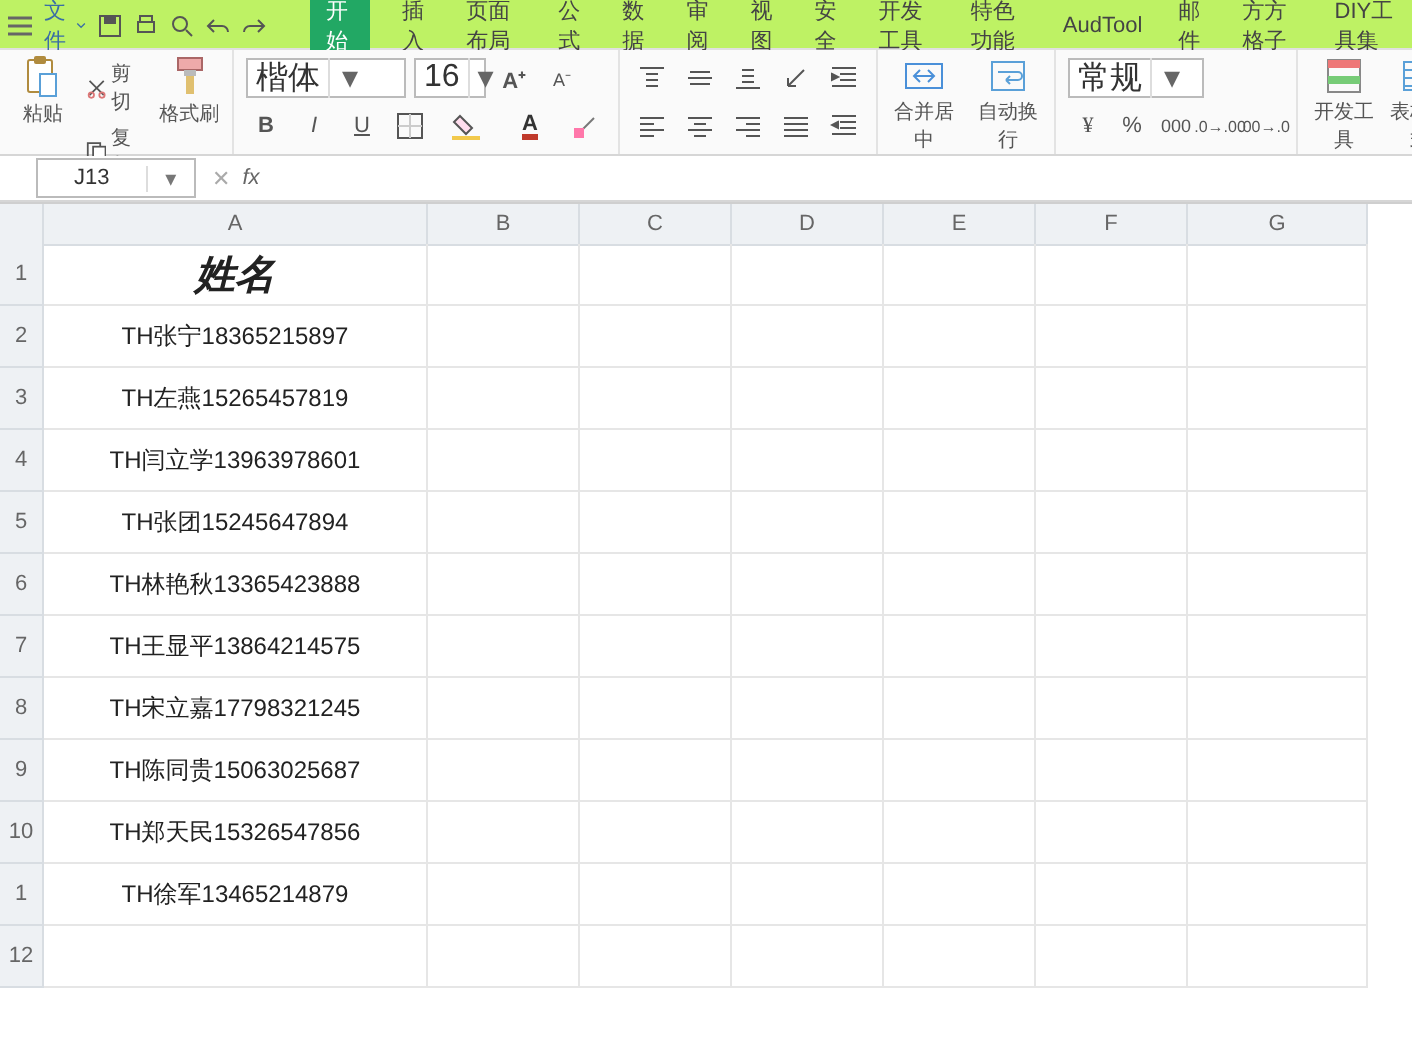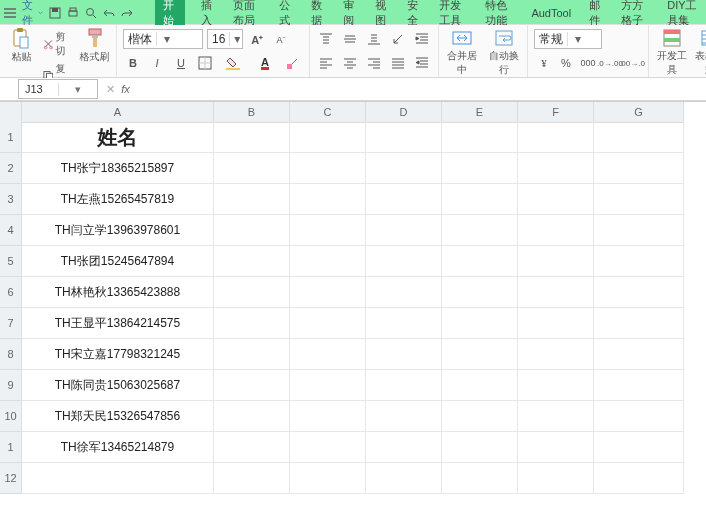--- a/index.html
+++ b/index.html
@@ -22,21 +22,21 @@
   
   .menubar {
     display: flex;
     align-items: center;
     height: 22px;
     padding: 2px 4px 0 4px;
     border-bottom: 1px solid #e0e0e0;
     gap: 14px;
     font-size: 11px;
     color: #444;
-    background: #86efac;
+    background: #bef264;
   }
   .menubar .qat {
     display: flex;
     align-items: center;
     gap: 6px;
     margin-right: 8px;
   }
   .qat-icon svg { display: block; }
   .menubar .file {
     display: flex; align-items: center; gap: 2px;
@@ -88,21 +88,21 @@
     display: flex; align-items: center; gap: 2px;
     font-size: 10px; color: #555; padding: 1px 2px; justify-content: center;
   }
   .small-btn svg { display:block; }
   .combo {
     display: inline-flex;
     align-items: center;
     border: 1px solid #bbb;
     background: #fff;
     height: 18px;
-    font-size: 12px;
+    font-size: 16px;
     color: #333;
   }
   .combo span { padding: 0 4px; }
   .combo .arrow {
     border-left: 1px solid #ddd;
     width: 12px; text-align: center; color: #666;
   }
   .icon-btn {
     width: 20px; height: 18px;
     display:flex; align-items:center; justify-content:center;
@@ -117,21 +117,21 @@
     background:#fff;
     border-bottom:1px solid #d6d6d6;
     font-size:11px;
   }
   .namebox {
     width:78px; height:18px;
     border:1px solid #bbb; margin:0 2px 0 18px;
     display:flex; align-items:center;
     background:#fff;
   }
-  .namebox span { padding: 0 6px; color:#333; flex:1; }
+  .namebox span { padding: 0 6px; color:#333; flex:1;margin-left:12px; }
   .namebox .arrow { width:14px; text-align:center; color:#777; border-left:1px solid #ddd; }
   .fx { padding:0 6px; color:#666; display:flex; gap:6px; }
   .fxcell { flex:1; }
 
   
   .grid {
     flex:1;
     display:grid;
     grid-template-columns: 22px 192px 76px 76px 76px 76px 76px 90px;
     grid-auto-rows: 31px;
@@ -155,20 +155,21 @@
     display:flex; align-items:center; justify-content:center;
     font-size:12px;
     color:#222;
     white-space:nowrap;
     overflow:hidden;
   }
   .grid .cell.header {
     font-family: "STKaiti","KaiTi",serif;
     font-weight:bold;
     font-size:20px;
+    font-style: italic;
   }
 </style>
 </head>
 <body>
 
 <div class="app">
 
   <div class="menubar">
     <div class="qat">
       <span class="qat-icon">

